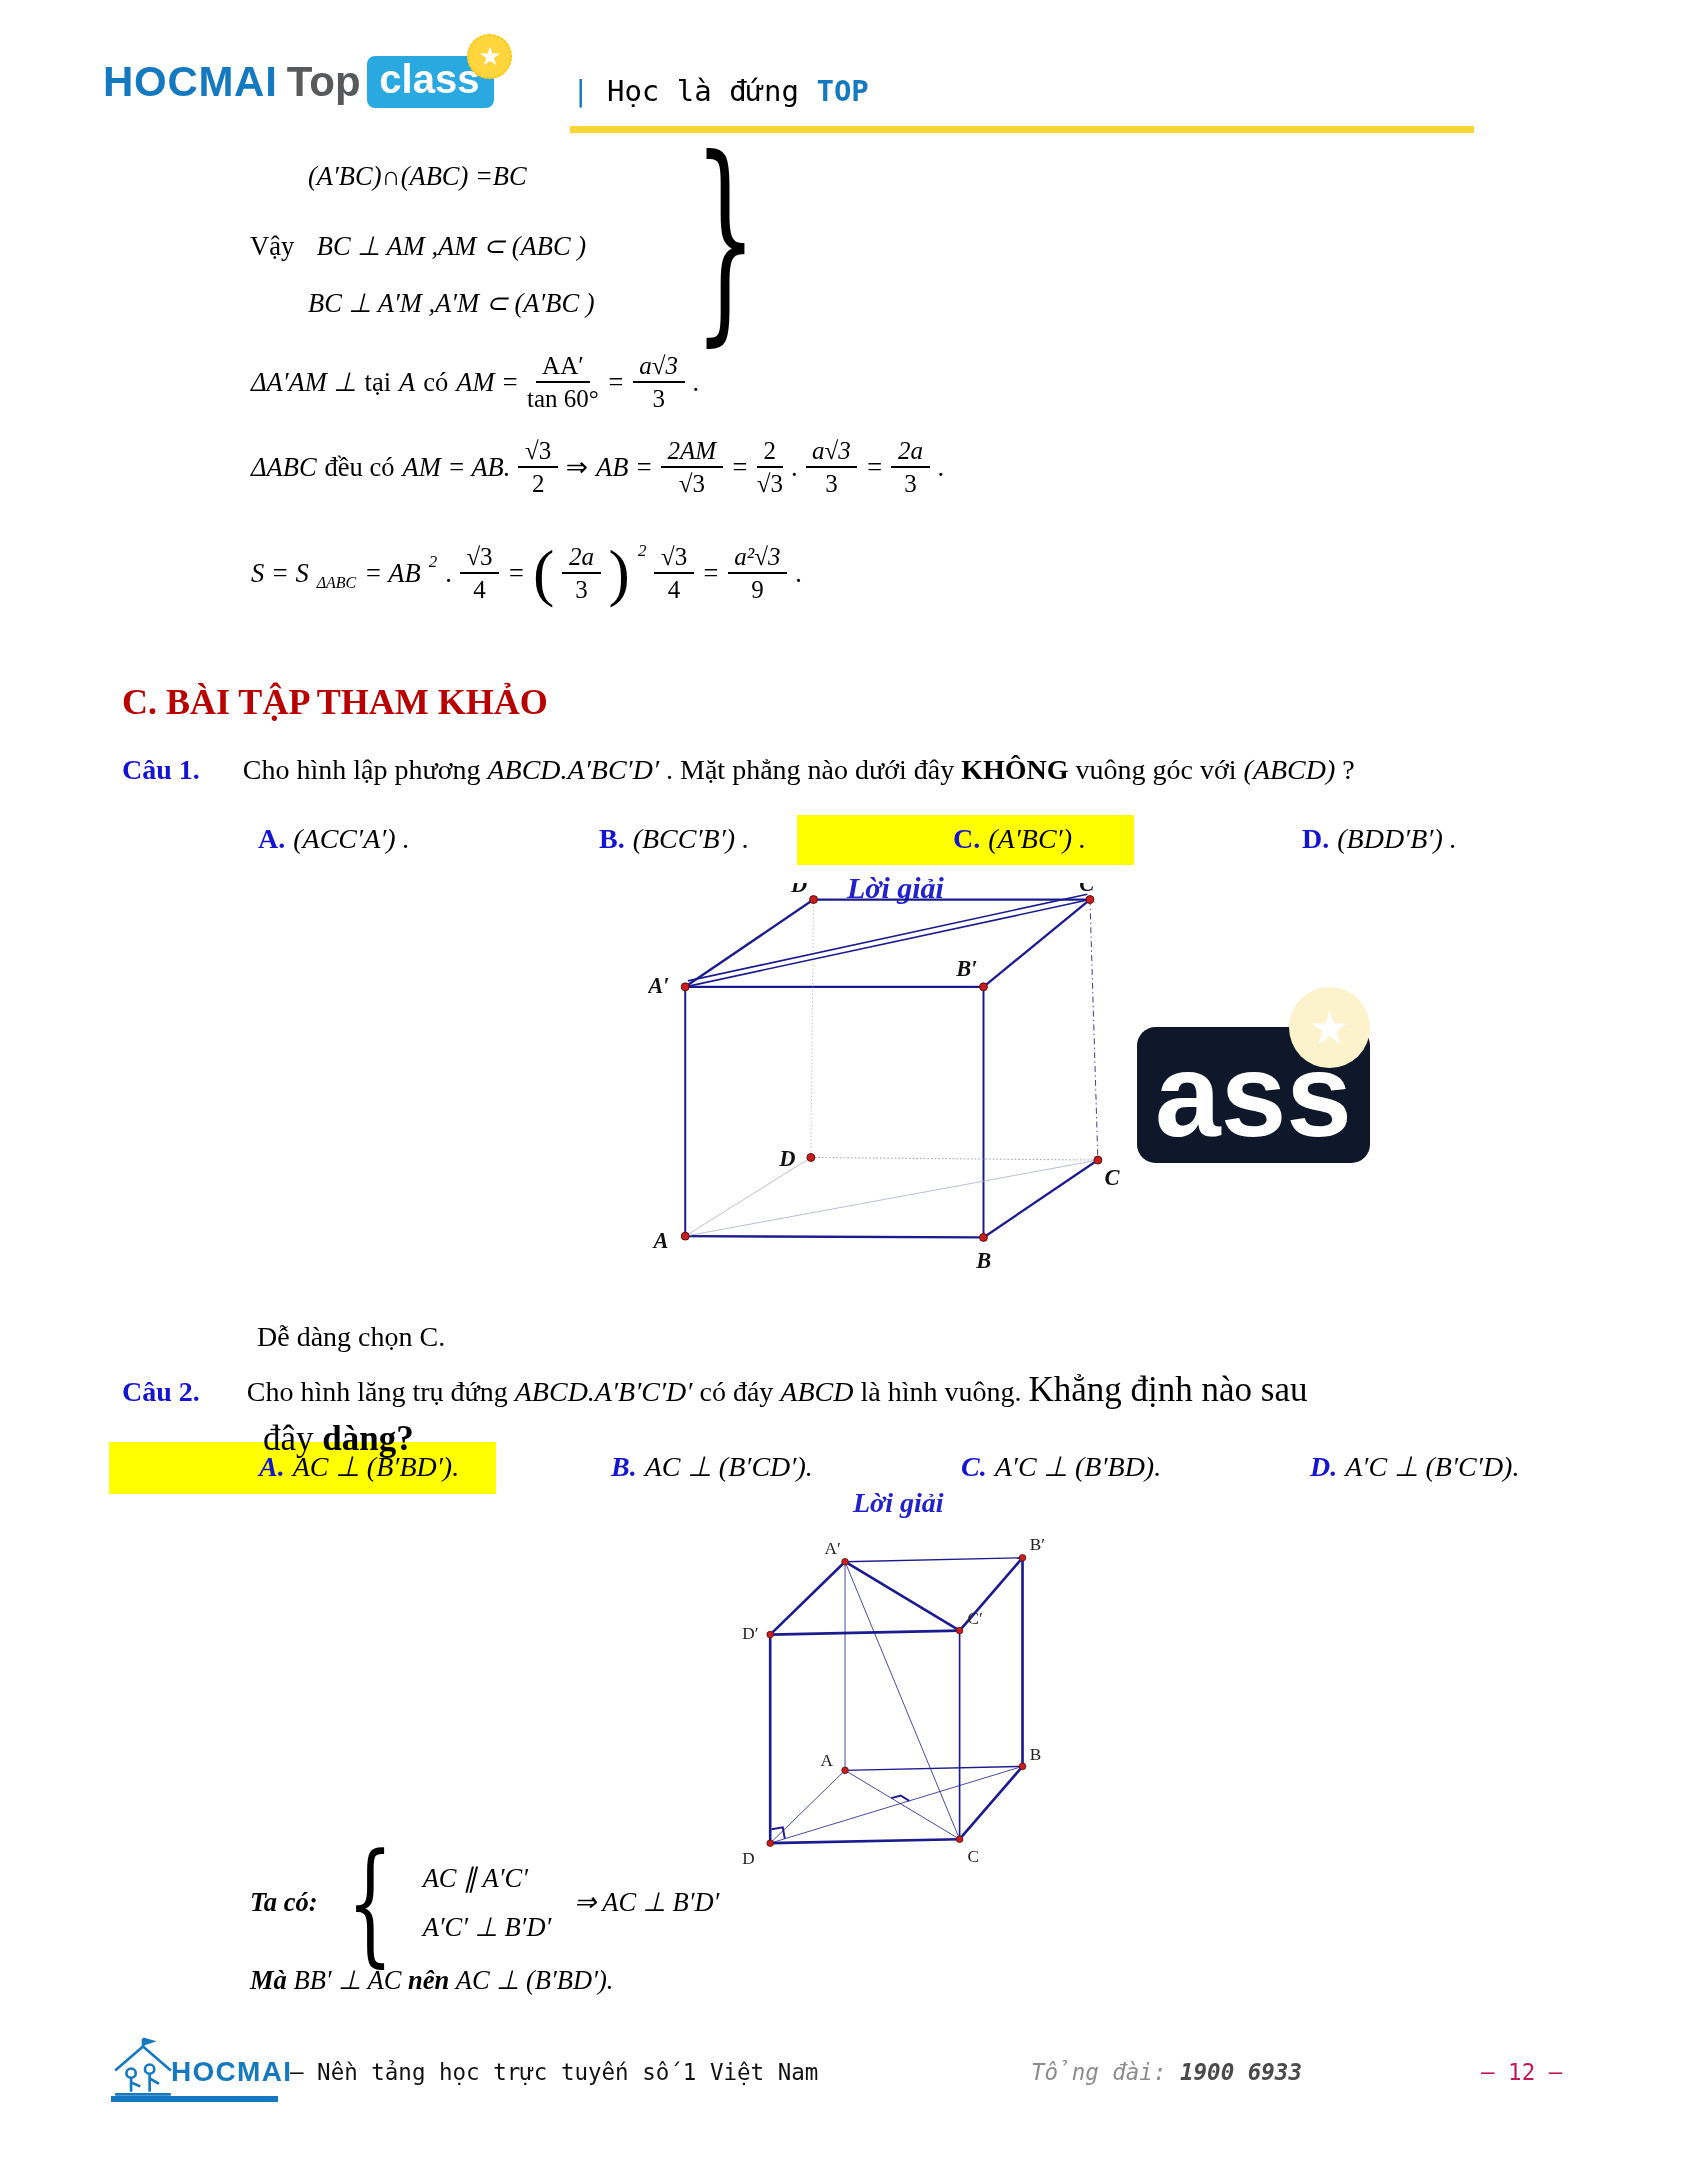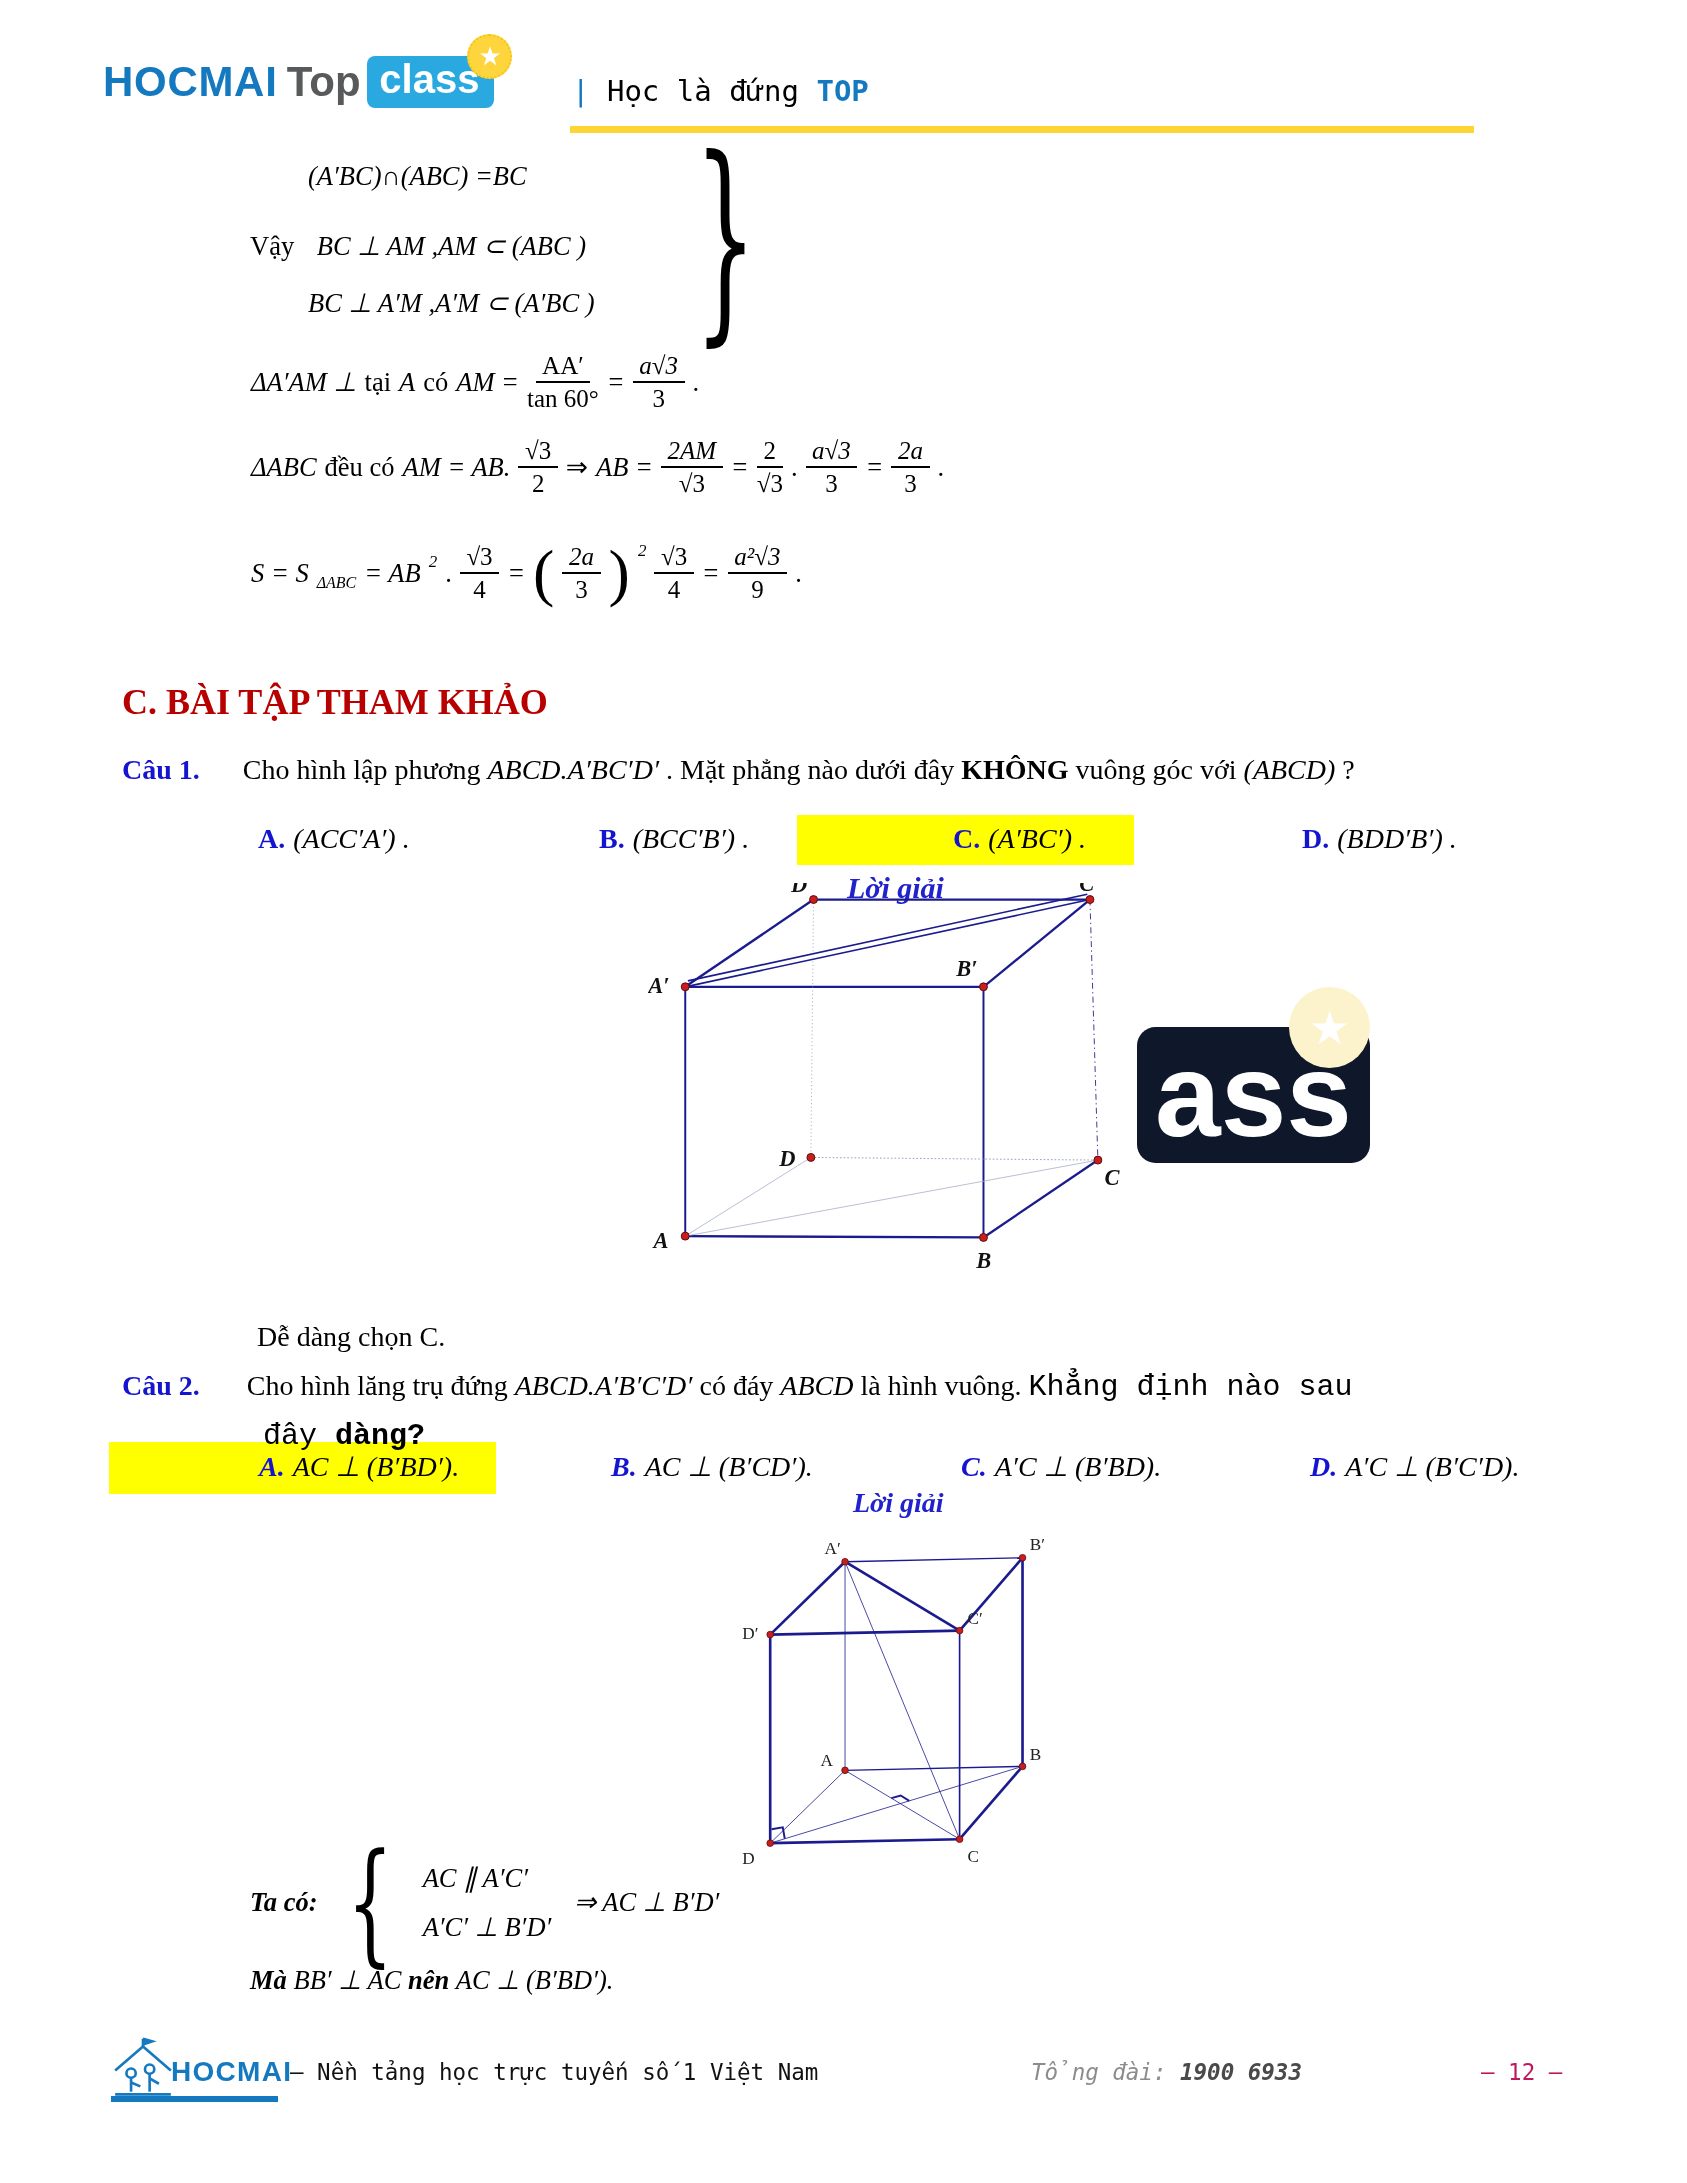--- a/index.html
+++ b/index.html
@@ -39,21 +39,21 @@
   .bigp{font-size:64px;font-weight:400;line-height:0;font-style:normal;}
   .brace1{position:absolute;left:656px;top:140px;font-size:218px;line-height:198px;
           transform:scaleX(.45);transform-origin:center;font-family:"DejaVu Serif",serif;z-index:1;font-weight:300;}
   .brace2{font-size:132px;line-height:112px;transform:scaleX(.55);font-family:"DejaVu Serif",serif;font-weight:300;font-style:normal;}
   
   .sec-heading{position:absolute;left:122px;top:681px;font-weight:700;font-size:36px;color:#b80000;z-index:1;}
   .qrow{position:absolute;font-size:28px;z-index:1;white-space:nowrap;}
   .qlabel{color:#1515d0;font-weight:700;}
   .mathit{font-style:italic;}
   .qbold{font-weight:700;}
-  .sansbit{font-family:Liberation Mono, monospace;font-size:30px;}
+  .sansbit{font-family:Liberation Serif, serif;font-size:35px;}
   .opt{position:absolute;font-size:28px;white-space:nowrap;z-index:1;}
   .optletter{color:#1515d0;font-weight:700;}
   .optletter.it{font-style:italic;}
   .opttext{font-style:italic;margin-left:8px;}
   .hl{position:absolute;background:#ffff00;z-index:0;}
   .loigiai{position:absolute;color:#2222cc;font-weight:700;font-style:italic;font-size:30px;z-index:1;}
   .plain{position:absolute;font-size:28px;z-index:1;}
   .bi{font-weight:700;font-style:italic;}
   
   .fig{position:absolute;z-index:1;}

